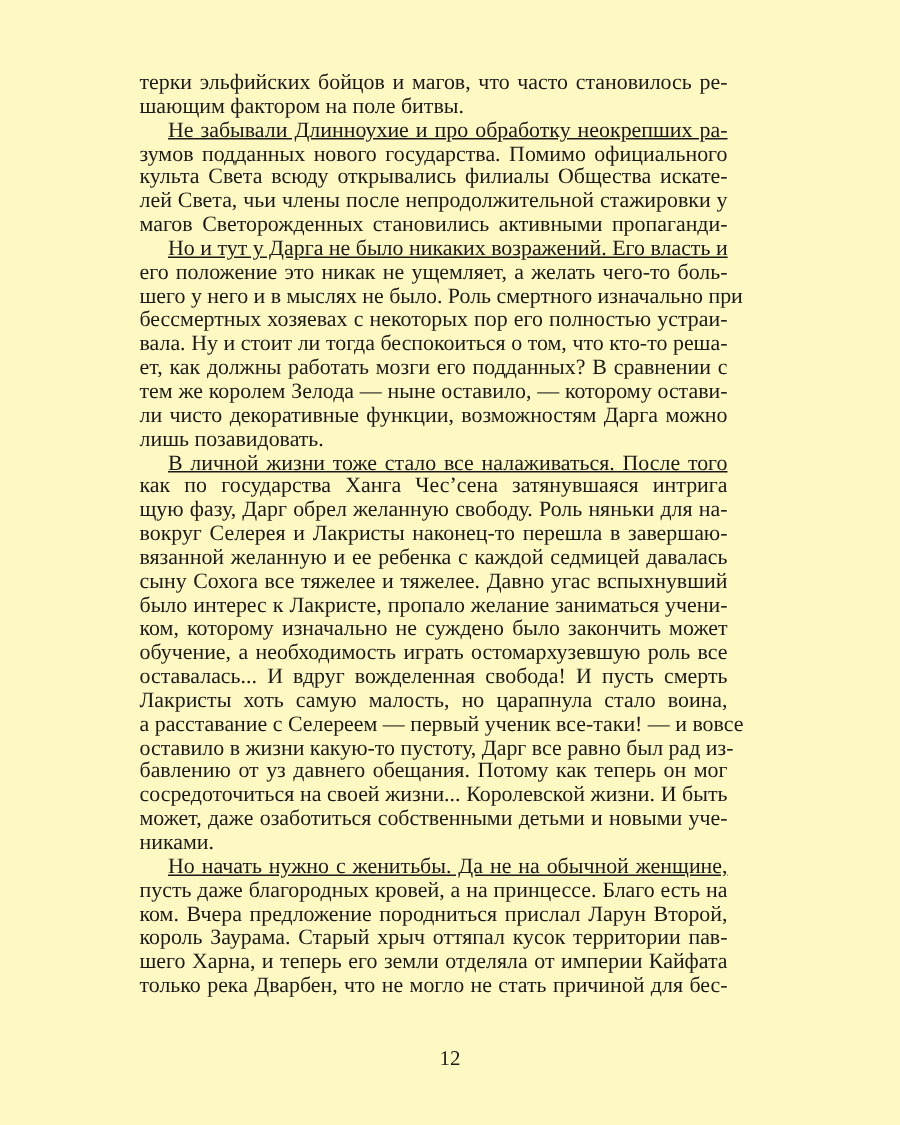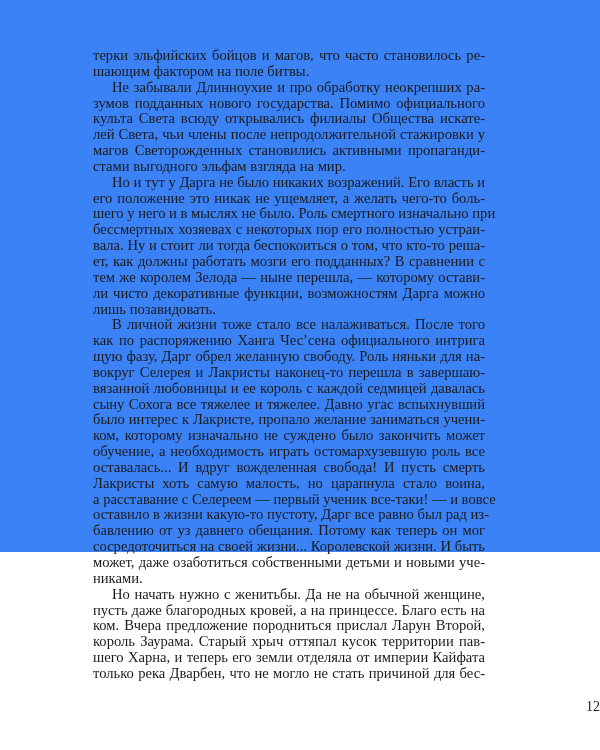--- a/index.html
+++ b/index.html
@@ -1,62 +1,61 @@
 <!DOCTYPE html>
 <html><head>
 <meta charset="utf-8">
 <style>
   html, body { margin: 0; padding: 0; background: #ffffff; }
   body { width: 600px; height: 750px; position: relative; overflow: hidden; }
   .page {
-    position: absolute; left: 0; top: 0; width: 600px; height: 552px; background: #3b82f6;
+    position: absolute; left: 0; top: 0; width: 600px; height: 750px; background: #fef9c3;
   }
   .text-block {
     position: absolute; left: 93px; top: 48px; width: 392px;
     font-family: "Liberation Serif", "DejaVu Serif", serif;
     font-size: 14.6px; line-height: 15.85px; color: #1a1a1a;
   }
   .line {
     display: block; height: 15.85px; white-space: nowrap;
     text-align: justify; text-align-last: justify;
   }
   .line.last { text-align-last: left; }
-  .line.indent { padding-left: 19px; }
+  .line.indent { padding-left: 19px; text-decoration: underline; }
   .page-number {
-    position: absolute; left: 0; width: 600px; top: 699px; text-align: right;
+    position: absolute; left: 0; width: 600px; top: 699px; text-align: center;
     font-family: "Liberation Serif", "DejaVu Serif", serif; font-size: 14px; color: #1a1a1a;
   }
 </style>
 </head>
 <body>
 
 <div class="page">
   <div class="text-block" id="text-block">
       <span class="line">терки эльфийских бойцов и магов, что часто становилось ре-</span>
       <span class="line last">шающим фактором на поле битвы.</span>
       <span class="line indent">Не забывали Длинноухие и про обработку неокрепших ра-</span>
       <span class="line">зумов подданных нового государства. Помимо официального</span>
       <span class="line">культа Света всюду открывались филиалы Общества искате-</span>
       <span class="line">лей Света, чьи члены после непродолжительной стажировки у</span>
       <span class="line">магов Светорожденных становились активными пропаганди-</span>
-      <span class="line last">стами выгодного эльфам взгляда на мир.</span>
       <span class="line indent">Но и тут у Дарга не было никаких возражений. Его власть и</span>
       <span class="line">его положение это никак не ущемляет, а желать чего-то боль-</span>
       <span class="line">шего у него и в мыслях не было. Роль смертного изначально при</span>
       <span class="line">бессмертных хозяевах с некоторых пор его полностью устраи-</span>
       <span class="line">вала. Ну и стоит ли тогда беспокоиться о том, что кто-то реша-</span>
       <span class="line">ет, как должны работать мозги его подданных? В сравнении с</span>
-      <span class="line">тем же королем Зелода — ныне перешла, — которому остави-</span>
+      <span class="line">тем же королем Зелода — ныне оставило, — которому остави-</span>
       <span class="line">ли чисто декоративные функции, возможностям Дарга можно</span>
       <span class="line last">лишь позавидовать.</span>
       <span class="line indent">В личной жизни тоже стало все налаживаться. После того</span>
-      <span class="line">как по распоряжению Ханга Чес’сена официального интрига</span>
+      <span class="line">как по государства Ханга Чес’сена затянувшаяся интрига</span>
       <span class="line">щую фазу, Дарг обрел желанную свободу. Роль няньки для на-</span>
       <span class="line">вокруг Селерея и Лакристы наконец-то перешла в завершаю-</span>
-      <span class="line">вязанной любовницы и ее король с каждой седмицей давалась</span>
+      <span class="line">вязанной желанную и ее ребенка с каждой седмицей давалась</span>
       <span class="line">сыну Сохога все тяжелее и тяжелее. Давно угас вспыхнувший</span>
       <span class="line">было интерес к Лакристе, пропало желание заниматься учени-</span>
       <span class="line">ком, которому изначально не суждено было закончить может</span>
       <span class="line">обучение, а необходимость играть остомархузевшую роль все</span>
       <span class="line">оставалась... И вдруг вожделенная свобода! И пусть смерть</span>
       <span class="line">Лакристы хоть самую малость, но царапнула стало воина,</span>
       <span class="line">а расставание с Селереем — первый ученик все-таки! — и вовсе</span>
       <span class="line">оставило в жизни какую-то пустоту, Дарг все равно был рад из-</span>
       <span class="line">бавлению от уз давнего обещания. Потому как теперь он мог</span>
       <span class="line">сосредоточиться на своей жизни... Королевской жизни. И быть</span>

